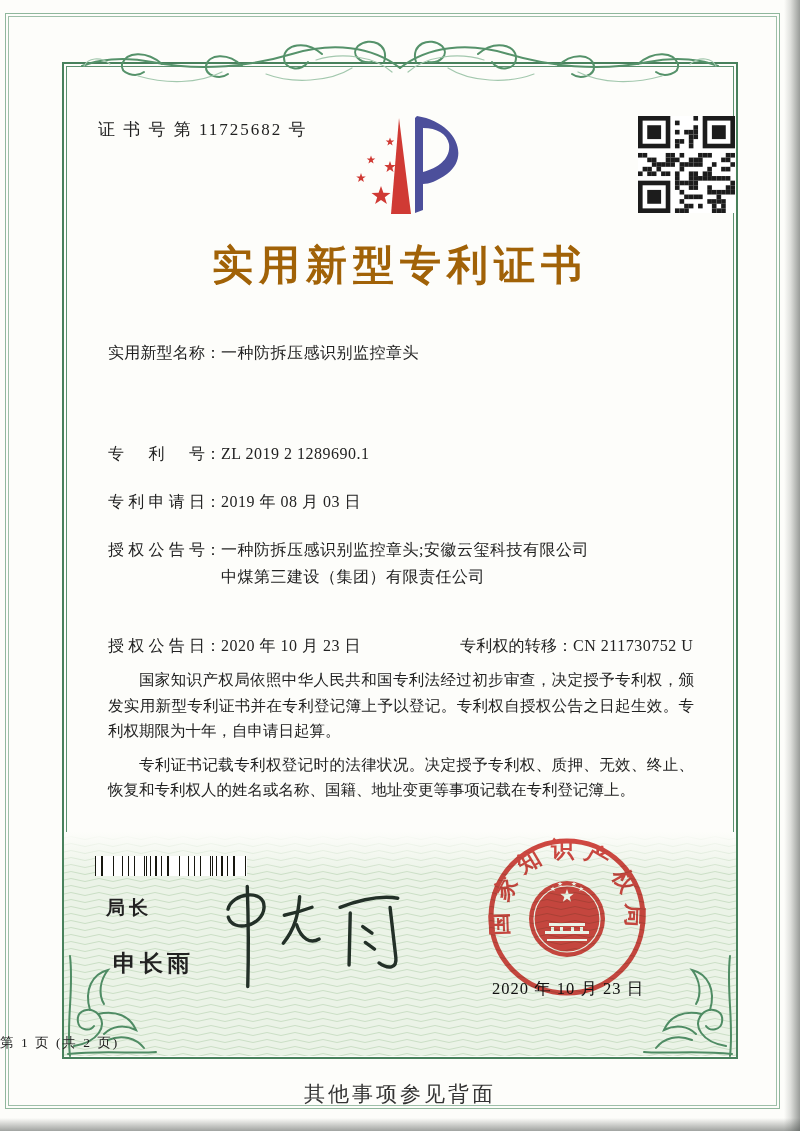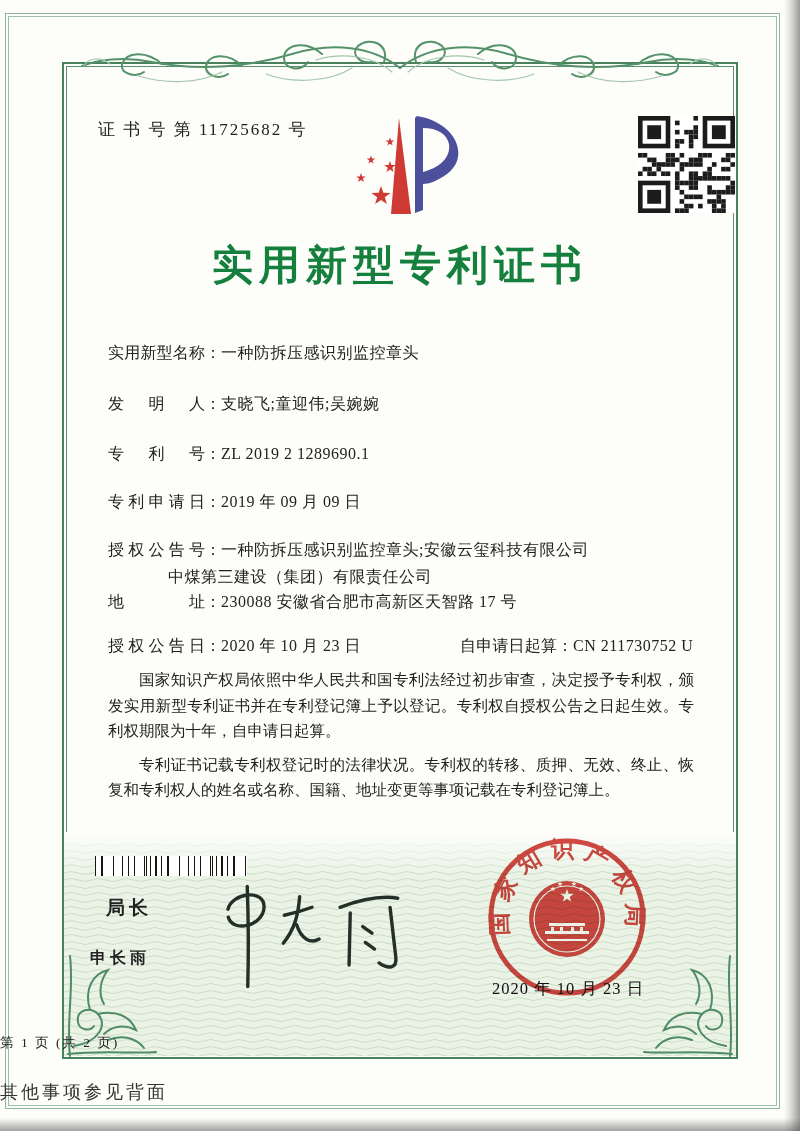--- a/index.html
+++ b/index.html
@@ -31,45 +31,45 @@
   .panel{position:absolute;left:64px;right:64px;top:832px;bottom:75px;background:#ebf3e7;}
   .panel svg{position:absolute;inset:0;width:100%;height:100%;}
   .panel .fade{position:absolute;inset:0;background:linear-gradient(#fdfdfa,rgba(253,253,250,0) 42px);}
   #waves path{fill:none;stroke:#cbdfc6;stroke-width:1;}
   
   .cert-no{position:absolute;left:98px;top:118px;font-size:17px;letter-spacing:2px;}
   #logo{position:absolute;left:333px;top:110px;width:132px;height:116px;}
   #qr-svg{position:absolute;left:638px;top:116px;width:97px;height:97px;background:#fff;}
   #qr-svg rect{fill:#1c1c1c;} #qr-svg rect.w{fill:#fff;}
   .title{position:absolute;left:0;right:0;top:238px;text-align:center;
-    font-size:41px;font-weight:700;letter-spacing:6px;color:#15803d;}
+    font-size:41px;font-weight:700;letter-spacing:6px;color:#a16207;}
   
   .row{position:absolute;left:108px;width:612px;font-size:16px;line-height:27px;white-space:nowrap;}
   .flabel{display:inline-block;width:97px;text-align:justify;text-align-last:justify;vertical-align:top;}
   .colon{display:inline-block;vertical-align:top;}
   .fvalue{letter-spacing:.5px;}
-  .cont{margin-left:60px;white-space:normal;}
+  .cont{margin-left:113px;white-space:normal;}
   .grant-no{position:absolute;left:352px;top:0;}
   
   .paras{position:absolute;left:100px;top:659px;width:602px;font-size:15.5px;line-height:25.5px;text-align:justify;}
   .paras p{margin:8px;text-indent:2em;}
   
   .barcode{position:absolute;left:95px;top:856px;width:152px;height:20px;
     background-image:
       repeating-linear-gradient(90deg,#17170f 0 2px,#fff 2px 3px,#17170f 3px 4px,#fff 4px 6px),
       repeating-linear-gradient(90deg,#17170f 0 1px,#fff 1px 5px,#17170f 5px 8px,#fff 8px 11px);
     background-blend-mode:lighten;}
   .signer-title{position:absolute;left:106px;top:895px;font-size:19px;font-weight:600;letter-spacing:4px;}
-  .signer-name{position:absolute;left:90px;top:948px;font-size:16px;font-weight:600;letter-spacing:4px;}
+  .signer-name{position:absolute;left:113px;top:948px;font-size:23px;font-weight:600;letter-spacing:4px;}
   #signature{position:absolute;left:213px;top:876px;width:214px;height:118px;transform:rotate(-2deg);}
   #signature path{fill:none;stroke:#233028;stroke-width:3.4;stroke-linecap:round;stroke-linejoin:round;}
   #seal{position:absolute;left:486px;top:836px;width:162px;height:162px;opacity:.93;mix-blend-mode:multiply;}
   .seal-date{position:absolute;left:492px;top:978px;font-size:16.5px;letter-spacing:1px;color:#101010;}
   .page-num{position:absolute;left:0;right:0;top:1034px;text-align:left;font-size:13.5px;letter-spacing:2px;}
-  .back-note{position:absolute;left:0;right:0;top:1080px;text-align:left;font-size:18px;letter-spacing:3px;color:#333;}
+  .back-note{position:absolute;left:0;right:0;top:1080px;text-align:center;font-size:21px;letter-spacing:3px;color:#333;}
 </style>
 </head>
 <body>
 
 <div id="page">
 
   <div class="outer-frame"></div>
   <div class="inner-frame"></div>
 
   <svg class="garland" viewBox="0 0 644 62" aria-hidden="true">
@@ -279,46 +279,40 @@
         <rect class="w" x="1" y="15" width="5" height="5"></rect>
         <rect x="2" y="16" width="3" height="3"></rect>
       </g>
   </svg>
 
   <div class="title">实用新型专利证书</div>
 
   <div class="row" style="top:339px">
     <span class="flabel">实用新型名称</span><span class="colon">：</span><span class="fvalue">一种防拆压感识别监控章头</span>
   </div>
-  <div class="row" style="top:390px">
-    <span class="flabel">发明人</span><span class="colon">：</span><span class="fvalue">支晓飞;童迎伟;吴婉婉</span>
-  </div>
   <div class="row" style="top:440px">
     <span class="flabel">专利号</span><span class="colon">：</span><span class="fvalue">ZL 2019 2 1289690.1</span>
   </div>
   <div class="row" style="top:488px">
-    <span class="flabel">专利申请日</span><span class="colon">：</span><span class="fvalue">2019 年 09 月 09 日</span>
+    <span class="flabel">专利申请日</span><span class="colon">：</span><span class="fvalue">2019 年 08 月 03 日</span>
   </div>
   <div class="row" style="top:536px">
     <span class="flabel">授权公告号</span><span class="colon">：</span><span class="fvalue">一种防拆压感识别监控章头;安徽云玺科技有限公司</span>
     <div class="fvalue cont">中煤第三建设（集团）有限责任公司</div>
   </div>
-  <div class="row" style="top:588px">
-    <span class="flabel">地址</span><span class="colon">：</span><span class="fvalue">230088 安徽省合肥市高新区天智路 17 号</span>
-  </div>
   <div class="row" style="top:632px">
     <span class="flabel">授权公告日</span><span class="colon">：</span><span class="fvalue">2020 年 10 月 23 日</span>
     <span class="grant-no">
-      <span class="flabel">自申请日起算</span><span class="colon">：</span><span class="fvalue">CN 211730752 U</span>
+      <span class="flabel">专利权的转移</span><span class="colon">：</span><span class="fvalue">CN 211730752 U</span>
     </span>
   </div>
 
   <div class="paras">
     <p>国家知识产权局依照中华人民共和国专利法经过初步审查，决定授予专利权，颁发实用新型专利证书并在专利登记簿上予以登记。专利权自授权公告之日起生效。专利权期限为十年，自申请日起算。</p>
-    <p>专利证书记载专利权登记时的法律状况。专利权的转移、质押、无效、终止、恢复和专利权人的姓名或名称、国籍、地址变更等事项记载在专利登记簿上。</p>
+    <p>专利证书记载专利权登记时的法律状况。决定授予专利权、质押、无效、终止、恢复和专利权人的姓名或名称、国籍、地址变更等事项记载在专利登记簿上。</p>
   </div>
 
   <div class="barcode"></div>
 
   <div class="signer-title">局长</div>
   <div class="signer-name">申长雨</div>
 
   <svg id="signature" viewBox="0 0 214 118">
     <path d="M36 8 C36 42 35 76 33 108"></path>
     <path d="M16 30 C20 14 54 10 52 30 C50 48 20 54 16 38"></path>

